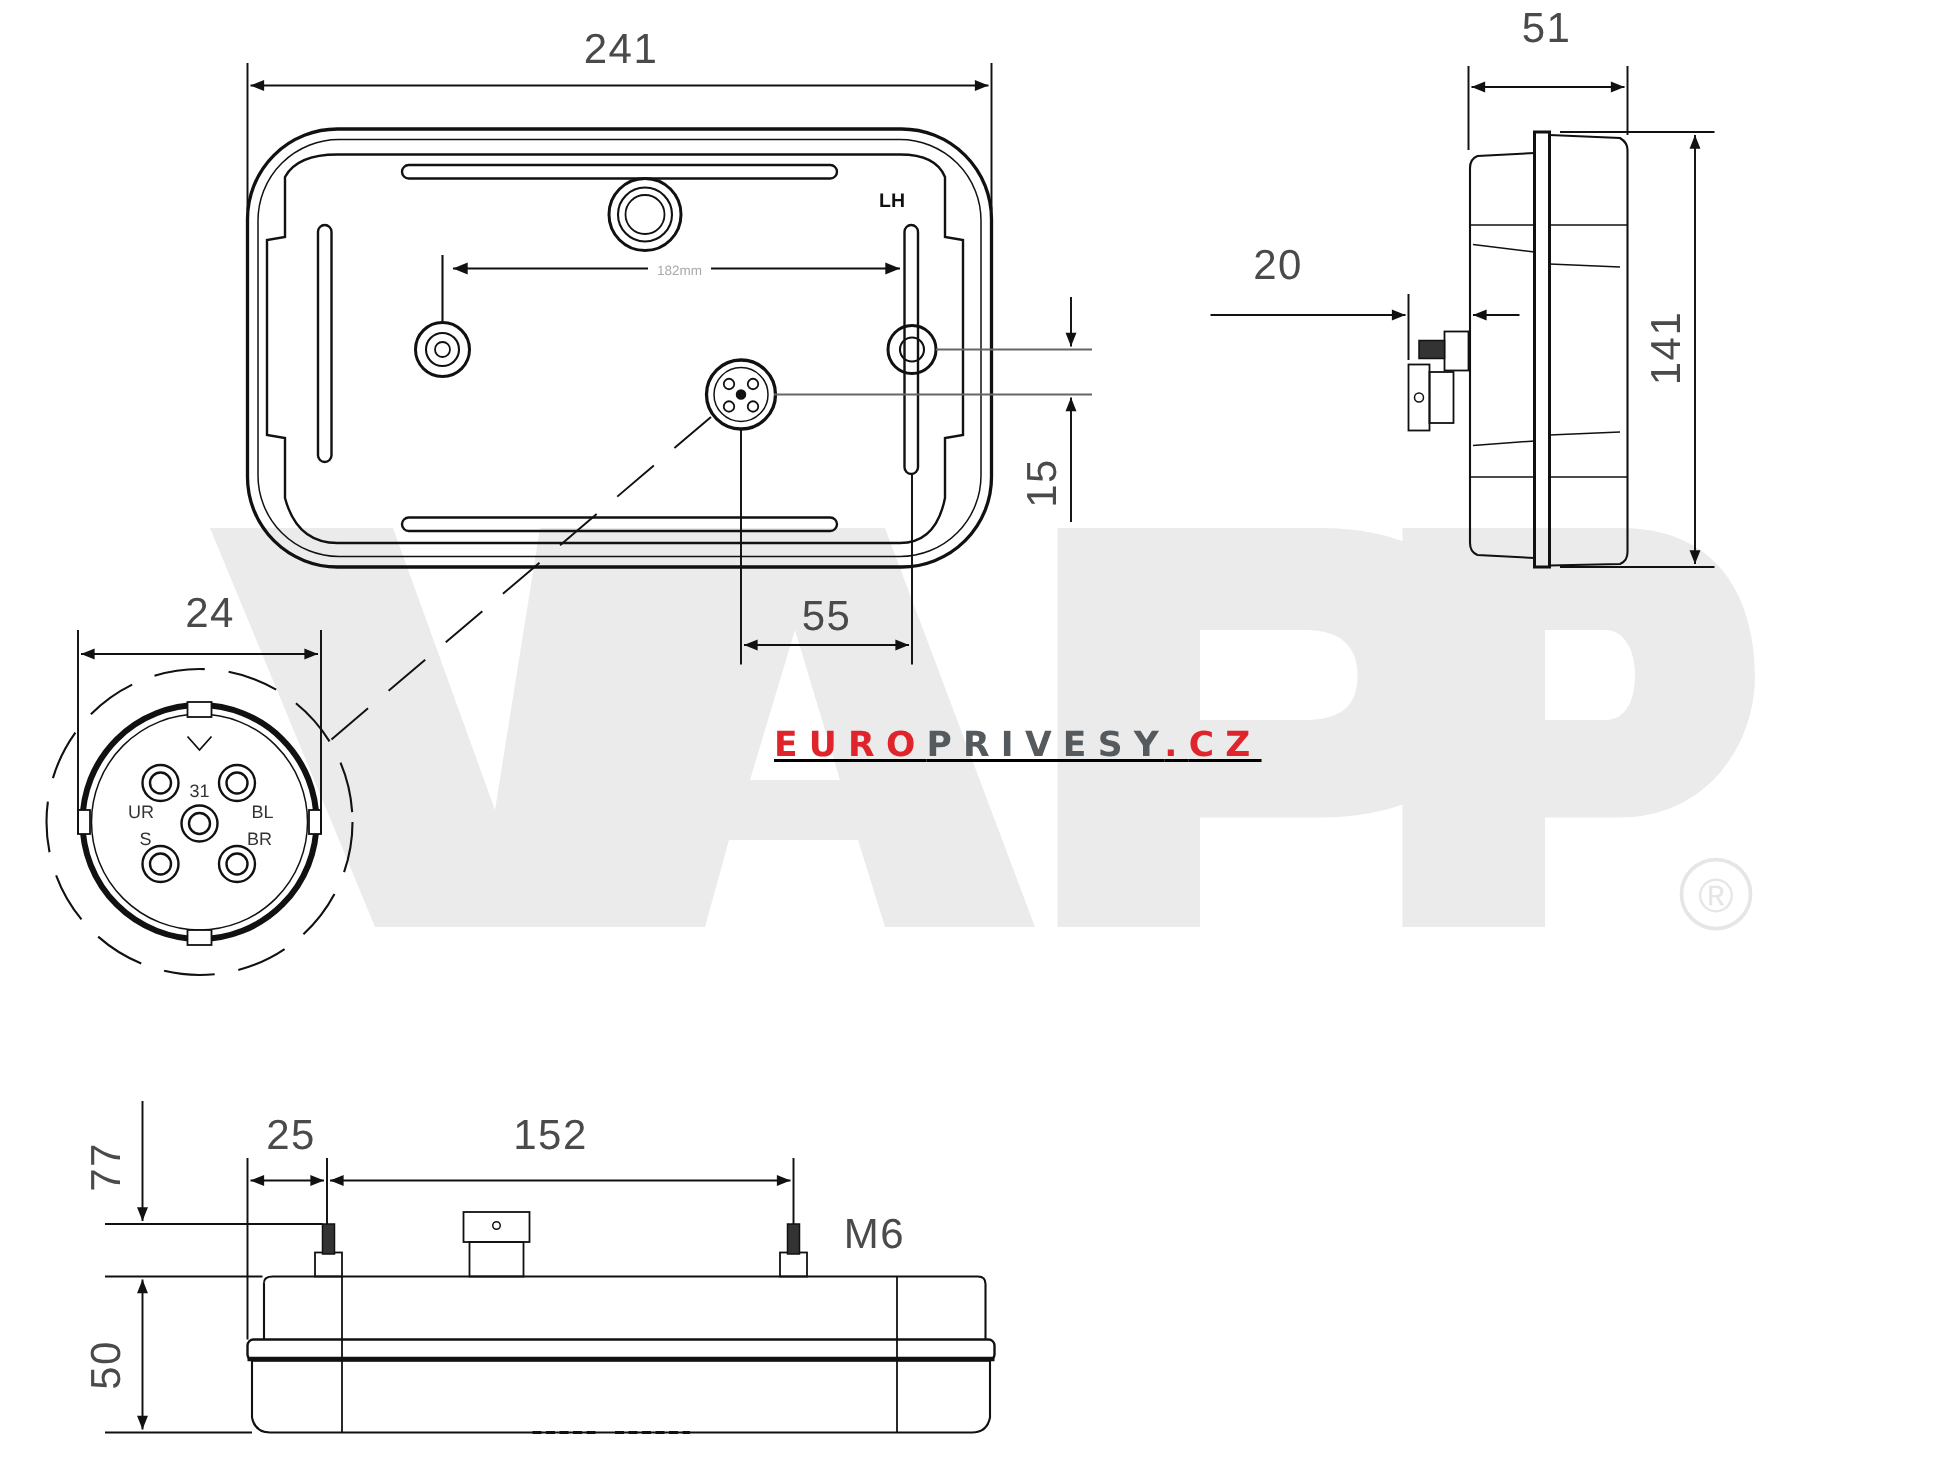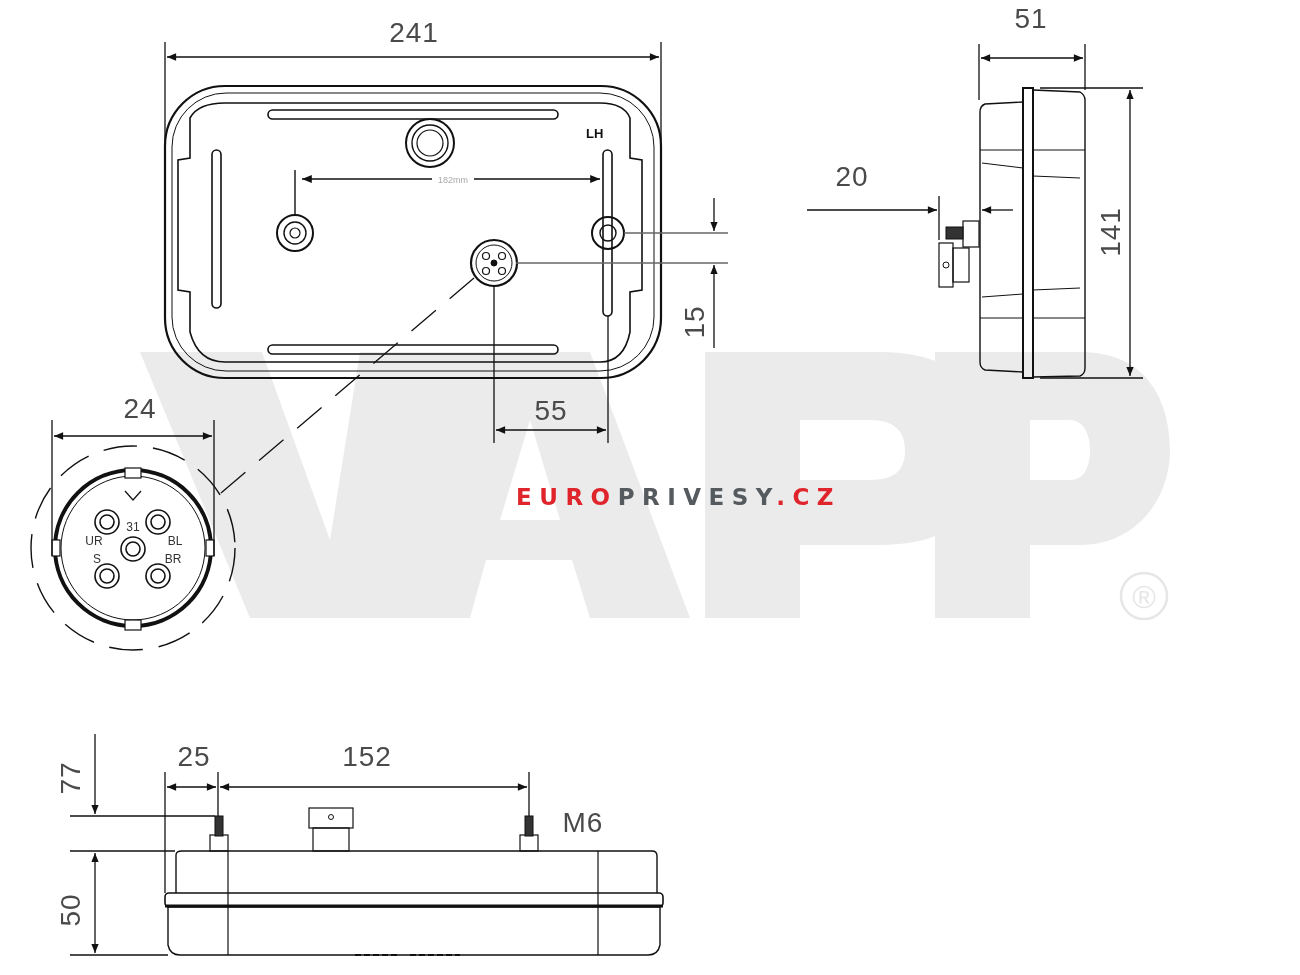--- a/index.html
+++ b/index.html
@@ -1,21 +1,21 @@
 <!DOCTYPE html>
 <html><head>
 <meta charset="utf-8">
 <style>
   html, body { margin: 0; padding: 0; background: #ffffff; }
   body { width: 1300px; height: 975px; position: relative; overflow: hidden; font-family: "Liberation Sans", sans-serif; }
   #stage { position: absolute; left: 0; top: 0; width: 1300px; height: 975px; }
   svg text { font-family: "Liberation Sans", sans-serif; }
   .dim { fill: #4a4a4a; font-size: 28px; letter-spacing: 1px; }
   .pin { fill: #333; font-size: 12px; }
-  .brand { position: absolute; left: 516px; top: 484px; font-family: "DejaVu Sans", sans-serif; font-weight: bold; font-size: 23px; letter-spacing: 7.5px; white-space: nowrap; }
+  .brand { position: absolute; left: 516px; top: 484px; font-family: "DejaVu Sans", sans-serif; font-weight: bold; font-size: 23px; letter-spacing: 7.5px; white-space: nowrap; text-decoration: underline; }
   .brand .red { color: #e0242b; }
   .brand .gray { color: #555a5e; }
 </style>
 </head>
 <body>
 
 <div id="stage">
 <svg width="1300" height="975" viewBox="0 0 1300 975" xmlns="http://www.w3.org/2000/svg">
   <defs>
     <marker id="arr" viewBox="0 0 10 10" refX="10" refY="5" markerWidth="10" markerHeight="7" orient="auto-start-reverse">

